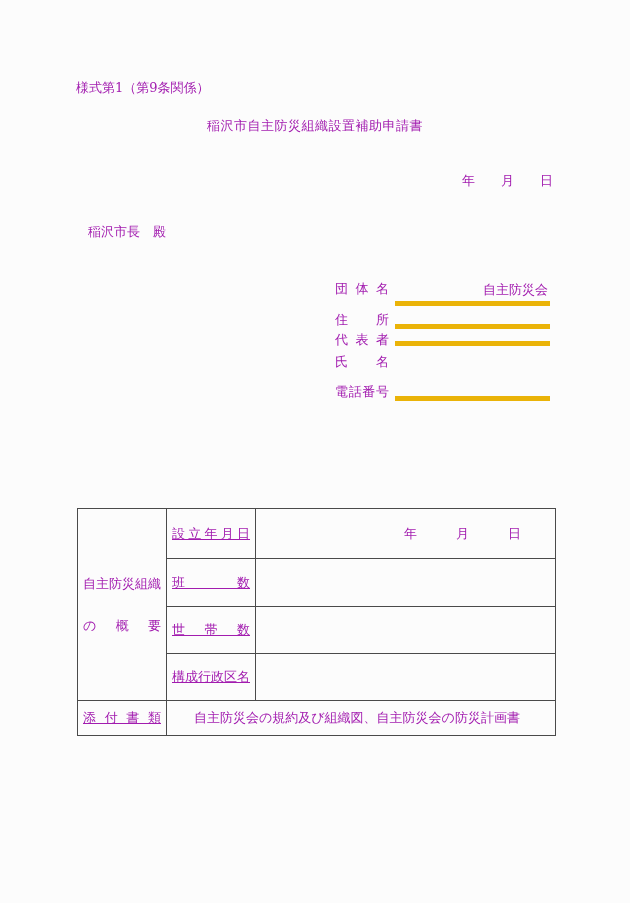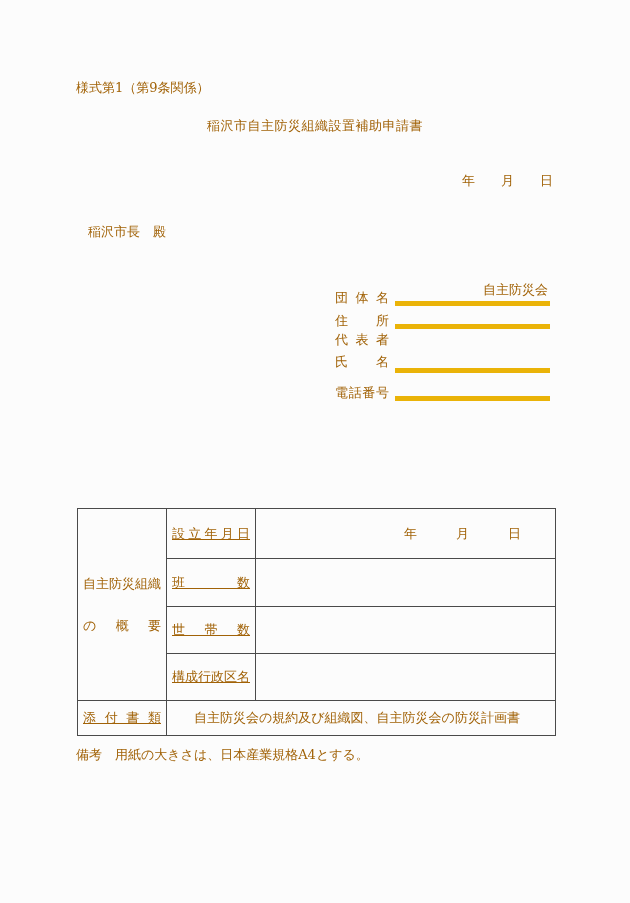--- a/index.html
+++ b/index.html
@@ -3,39 +3,39 @@
 <meta charset="utf-8">
 <style>
   * { margin: 0; padding: 0; box-sizing: border-box; }
   html, body { background: #e8e8e8; }
   .page {
     position: relative;
     width: 630px;
     height: 903px;
     margin: 0 auto;
     background: #fcfcfc;
-    color: #a16207;
+    color: #a21caf;
     font-family: "DejaVu Serif", "Liberation Serif", serif;
     font-size: 13px;
     overflow: hidden;
   }
   .abs { position: absolute; }
   .jlabel {
     display: inline-block;
     text-align: justify;
     text-align-last: justify;
     white-space: nowrap;
   }
   
   .form-code { left: 76px; top: 79px; }
   .doc-title { left: 0; right: 0; top: 117px; text-align: center; letter-spacing: 0.5px; }
   .date-top { right: 77px; top: 172px; }
   .addressee { left: 88px; top: 223px; font-family: Liberation Mono, monospace; }
   
-  .field-row { position: absolute; left: 335px; display: flex; align-items: flex-end; }
+  .field-row { position: absolute; left: 335px; display: flex; align-items: flex-start; }
   .field-label { width: 54px; line-height: 16px; }
   .field-label.two-line div { line-height: 22px; width: 54px; }
   .field-line {
     width: 155px;
     margin-left: 6px;
     border-bottom: 5px solid #eab308;
     padding: 0 2px 2px 2px;
     text-align: right;
     min-height: 17px;
   }
@@ -129,15 +129,14 @@
     </tr>
     <tr style="height:35px;">
       <td class="c1 label-cell">
         <span class="jlabel">添付書類</span>
       </td>
       <td class="value-cell attach-value" colspan="2">自主防災会の規約及び組織図、自主防災会の防災計画書</td>
     </tr>
   </tbody>
     </table>
 
-  <div class="abs note">備考　用紙の大きさは、日本産業規格A4とする。</div>
 
 </div>
 
 </body></html>

